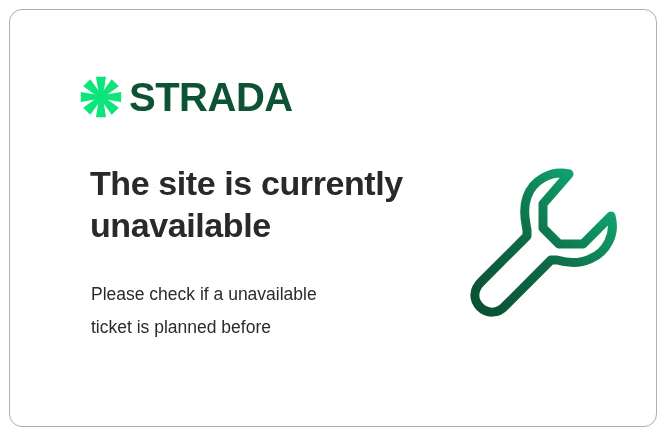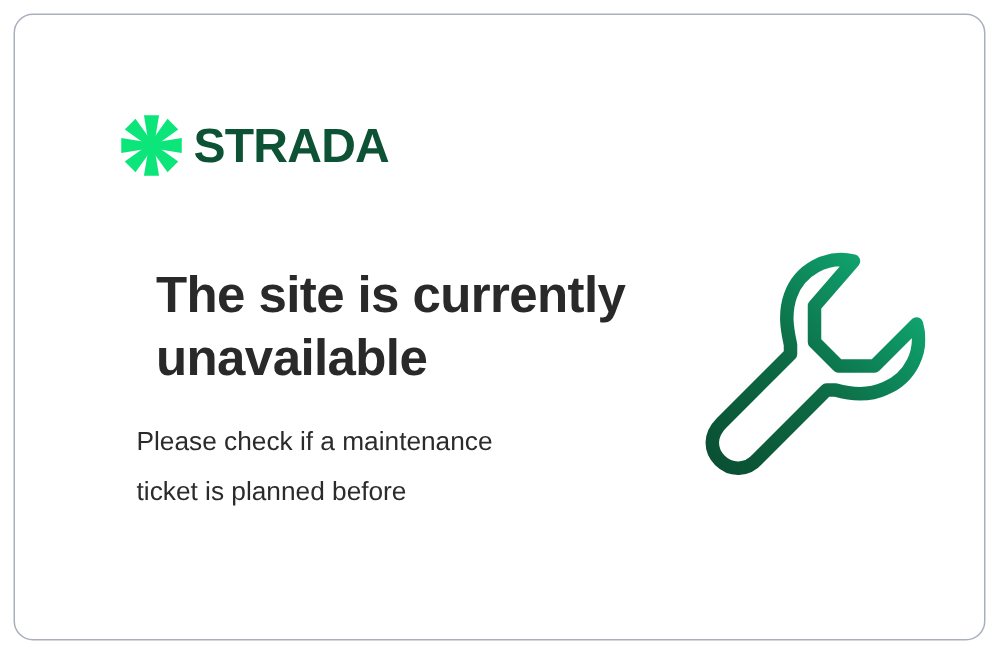--- a/index.html
+++ b/index.html
@@ -53,36 +53,36 @@
   }
 
   .brand-mark {
     display: block;
     width: 42px;
     height: 42px;
     flex: none;
   }
 
   .brand-word {
-    font-size: 32px;
+    font-size: 40px;
     line-height: 40px;
     font-weight: bold;
     letter-spacing: -0.5px;
     color: #0d5234;
     white-space: nowrap;
     font-family: "Liberation Sans", "DejaVu Sans", sans-serif;
   }
 
   
   .headline {
     position: absolute;
     left: 80px;
     top: 152px;
     width: 330px;
-    margin: 14px;
+    margin: 0;
     font-size: 34px;
     line-height: 42px;
     font-weight: 600;
     letter-spacing: -0.4px;
     color: #292929;
     font-family: "Liberation Sans", "DejaVu Sans", sans-serif;
   }
 
   
   .body-copy {
@@ -149,21 +149,21 @@
             </g>
           </svg>
         </span>
 
         <span class="brand-word">STRADA</span>
       </div>
 
       <h1 class="headline">The site is currently unavailable</h1>
 
       <p class="body-copy">
-        <span class="line">Please check if a maintenance</span>
+        <span class="line">Please check if a unavailable</span>
         <span class="line">ticket is planned before</span>
       </p>
 
       <div class="wrench">
         <svg viewBox="0 0 152 156" xmlns="http://www.w3.org/2000/svg" aria-hidden="true">
           <defs>
             <linearGradient id="wrenchGrad" x1="0" y1="1" x2="1" y2="0">
               <stop offset="0%" stop-color="#0a4f33"></stop>
               <stop offset="45%" stop-color="#0d6b45"></stop>
               <stop offset="75%" stop-color="#0e9363"></stop>

